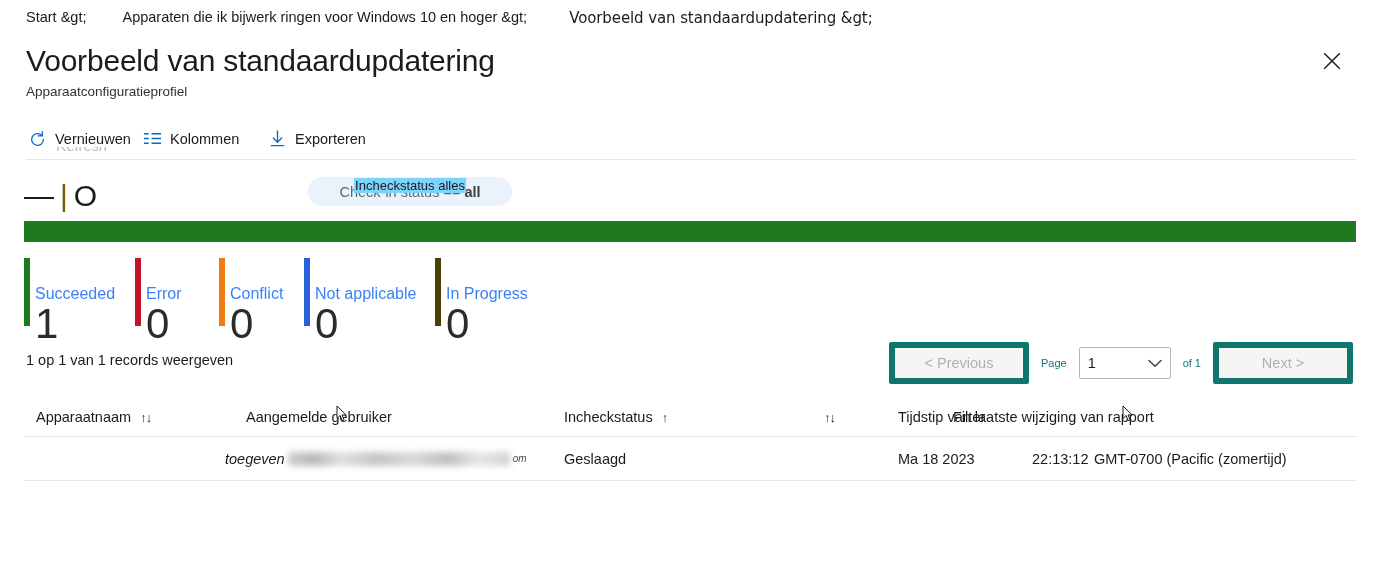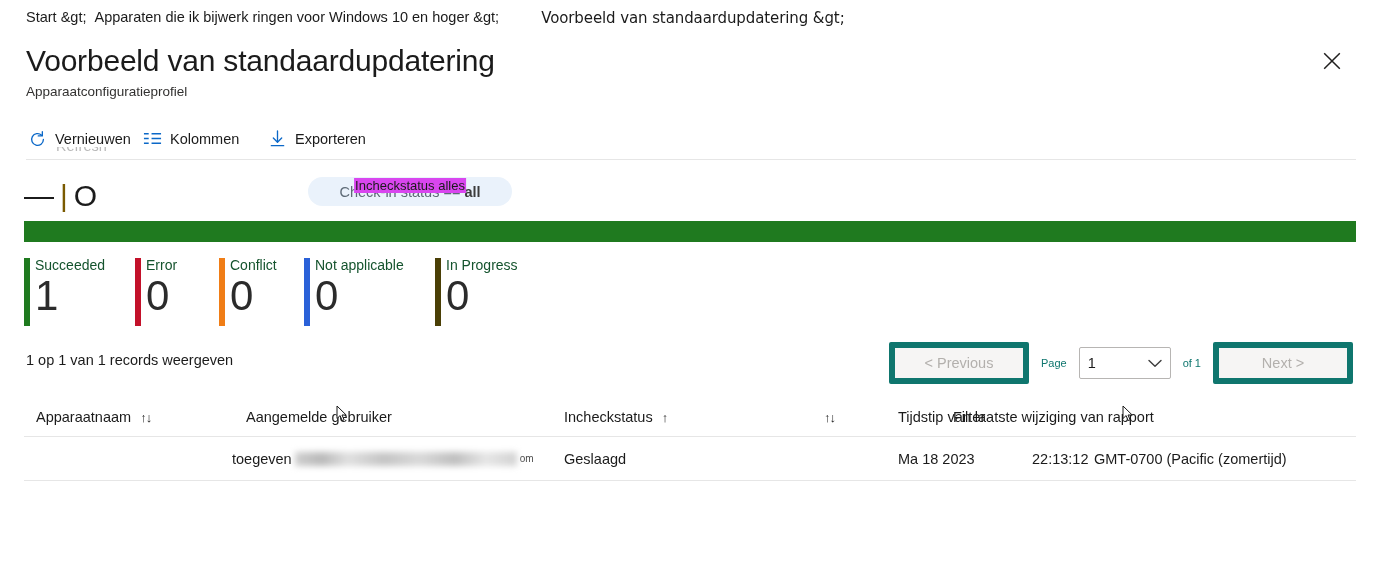--- a/index.html
+++ b/index.html
@@ -22,21 +22,21 @@
     position: absolute;
     top: 9px;
     left: 26px;
     width: 1330px;
     height: 22px;
     font-size: 14.5px;
     color: #1b1b1b;
     white-space: nowrap;
   }
   .bc-item { display: inline-block; vertical-align: top; }
-  .bc-item.first { margin-right: 4px; }
+  .bc-item.first { margin-right: 32px; }
   .bc-item.second { margin-right: 38px; }
   .bc-item.third {
     font-family: "DejaVu Sans", sans-serif;
     font-size: 15px;
     letter-spacing: -0.1px;
   }
 
   
   .page-title {
     position: absolute;
@@ -176,21 +176,21 @@
     white-space: nowrap;
   }
   .pill-ghost b { font-weight: 700; color: #3c3c3c; }
   .pill-over {
     position: absolute;
     left: 50%;
     transform: translateX(-50%);
     top: 1px;
     font-size: 13px;
     color: #1b1b1b;
-    background: #d946ef;
+    background: #7dd3fc;
     white-space: nowrap;
     padding: 0 1px;
   }
 
   
   .status-bar {
     position: absolute;
     top: 221px;
     left: 24px;
     width: 1332px;
@@ -214,24 +214,25 @@
   }
   .tile:before {
     content: "";
     position: absolute;
     left: 0;
     top: 0;
     width: 6px;
     height: 68px;
   }
   .tile-label {
-    font-size: 14px;
-    color: #14532d;
+    font-size: 16px;
+    color: #3b82f6;
     white-space: nowrap;
     line-height: 15px;
+    margin-top: 28px;
   }
   .tile-value {
     font-size: 42px;
     line-height: 46px;
     font-weight: 300;
     color: #2b2b2b;
     letter-spacing: -1px;
   }
 
   
@@ -344,21 +345,21 @@
   .tiny-suffix { font-size: 10px; color: #4a4a4a; }
 
   
   #col-device   { left: 12px; }
   #col-user     { left: 222px; }
   #col-checkin  { left: 540px; }
   #col-filter   { left: 800px; }
   #col-report   { left: 874px; }
 
   #cell-device  { left: 12px; }
-  #cell-user    { left: 208px; }
+  #cell-user    { left: 201px; font-style: italic; }
   #cell-checkin { left: 540px; }
   #cell-date    { left: 874px; }
   #cell-time    { left: 1008px; }
   #cell-zone    { left: 1070px; }
 
   
   .cursor-art {
     position: absolute;
     width: 12px;
     height: 18px;

